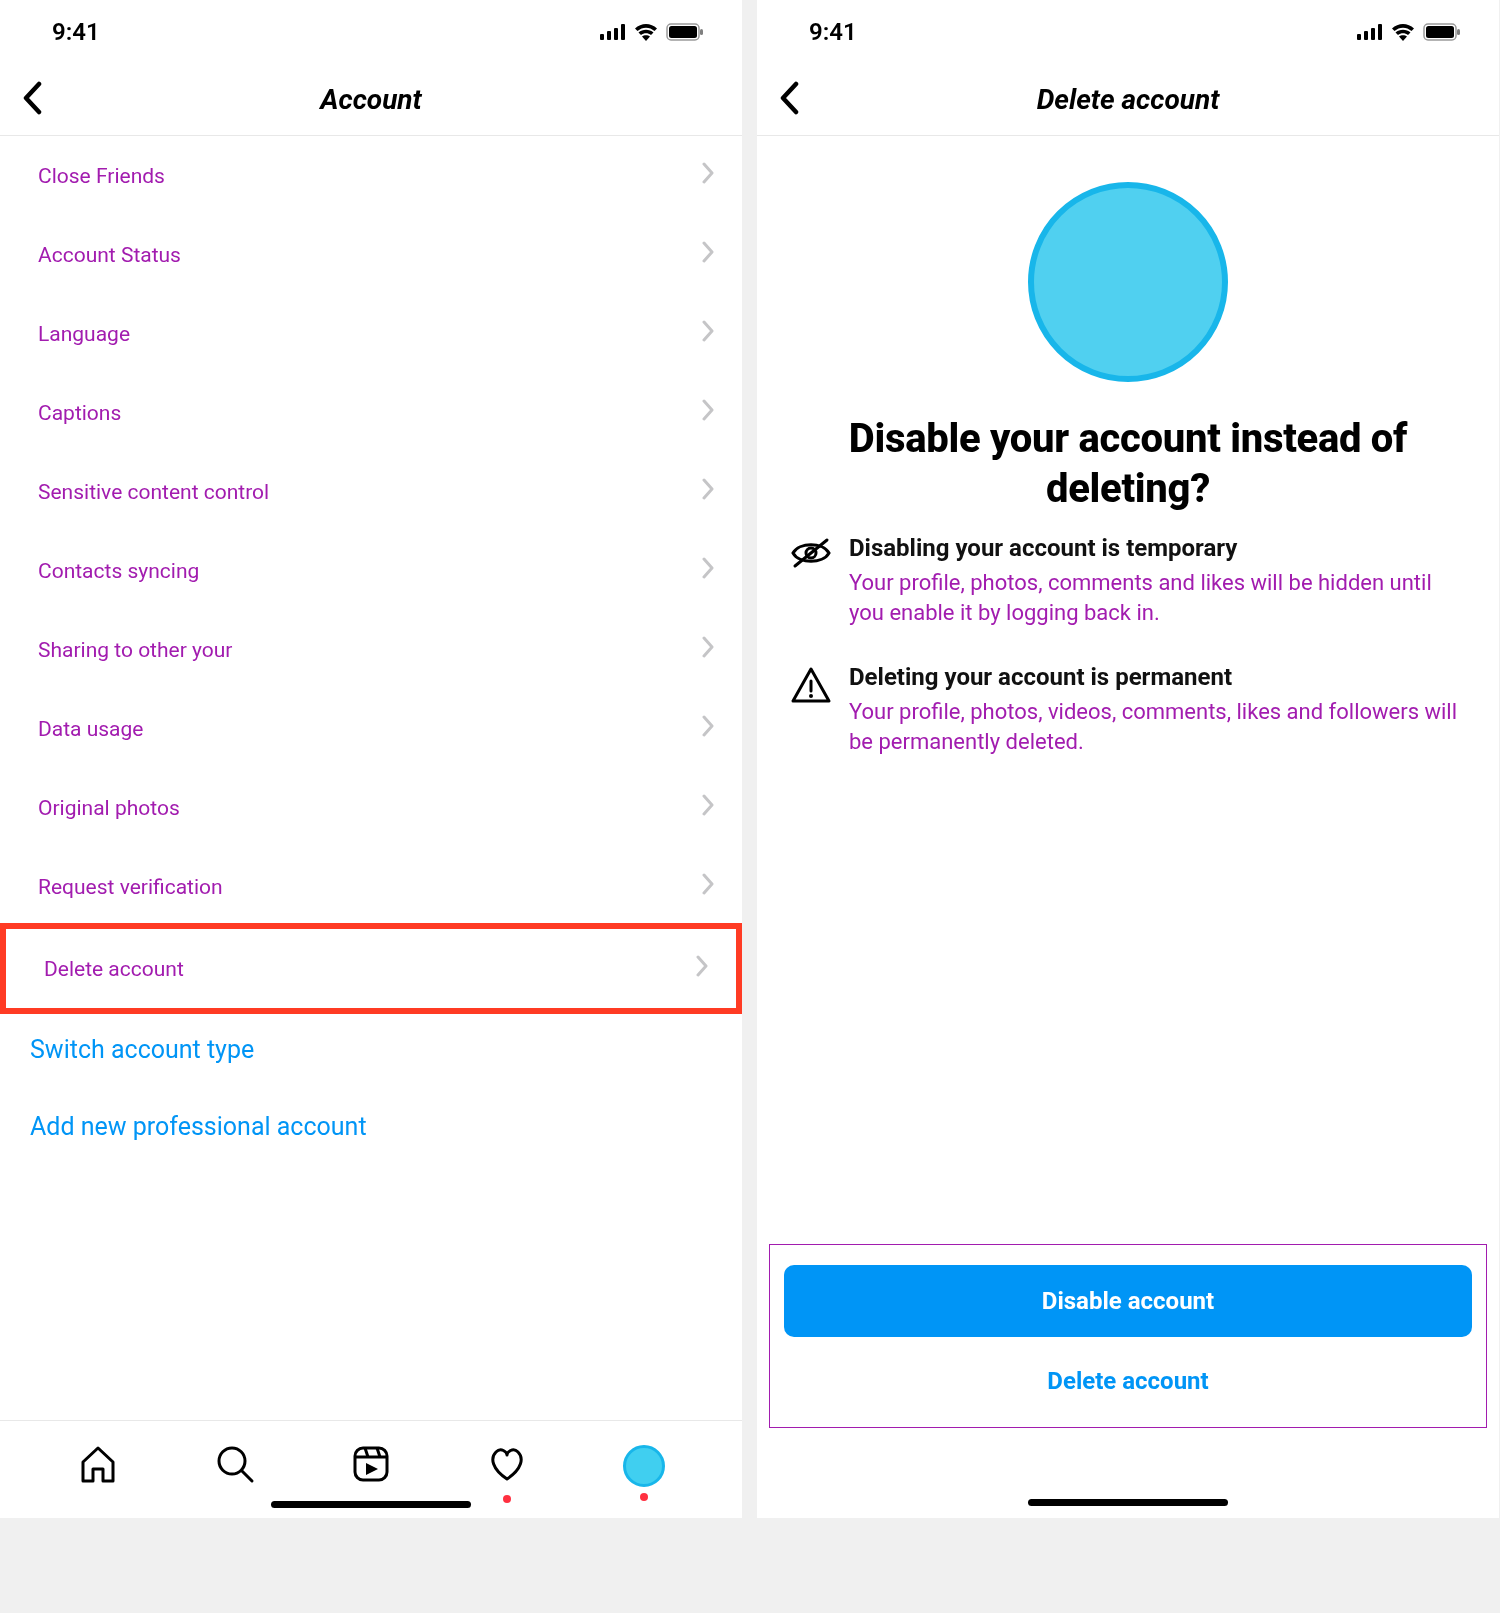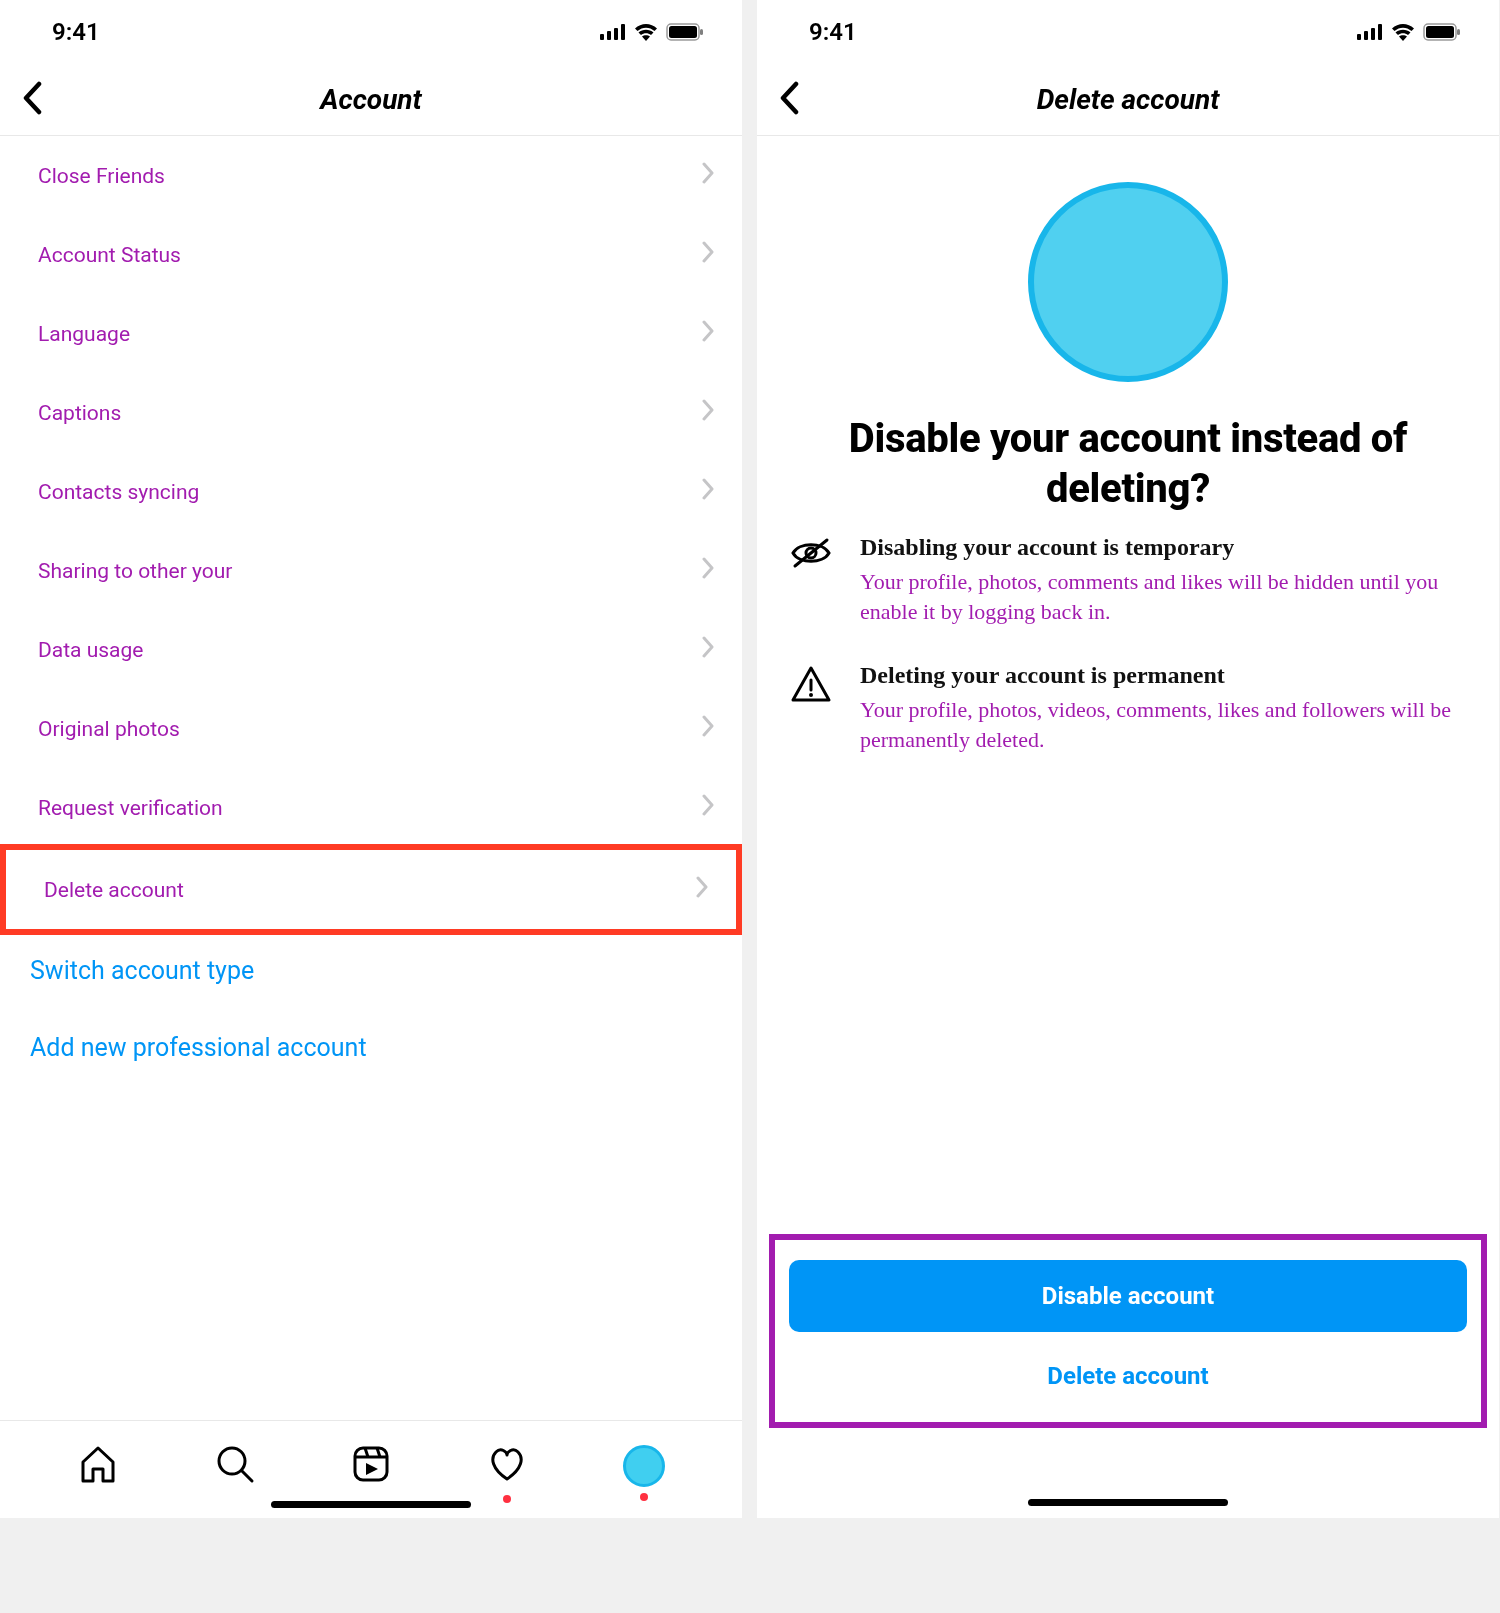--- a/index.html
+++ b/index.html
@@ -98,30 +98,30 @@
     margin: 18px auto 32px auto;
   }
   .big-heading {
     font-size:40px;
     font-weight:800;
     text-align:center;
     line-height:1.25;
     margin-bottom: 20px;
     letter-spacing:-0.3px;
   }
-  .info-row { display:flex; gap:27px; margin-bottom:34px;font-family:Liberation Serif, serif; }
+  .info-row { display:flex; gap:16px; margin-bottom:34px; }
   .info-row .info-icon { width:44px; flex-shrink:0; padding-top:2px; }
   .info-row .info-title { font-size:24px; font-weight:700; color:#111; margin-bottom:6px;}
   .info-row .info-desc { font-size:22px; color:#a21caf; line-height:1.38;}
   .bottom-actions {
     margin-top:auto;
     padding-bottom: 90px;
   }
   .highlight-box-2 {
-    border:6px solid #a21caf;
+    border:1px solid #a21caf;
     padding: 20px 14px 24px 14px;
     margin: 0 -20px;
   }
   .btn-primary {
     background:#0095f6;
     color:#fff;
     font-size:24px;
     font-weight:700;
     text-align:center;
     padding:22px;
@@ -197,20 +197,26 @@
             <polyline points="2,2 10,11 2,20" fill="none" stroke="#c5c5c7" stroke-width="3" stroke-linecap="round" stroke-linejoin="round"></polyline>
           </svg></span>
     </div>
     <div class="setting-row">
       <span>Captions</span>
       <span class="chev"><svg width="12" height="22" viewBox="0 0 12 22">
             <polyline points="2,2 10,11 2,20" fill="none" stroke="#c5c5c7" stroke-width="3" stroke-linecap="round" stroke-linejoin="round"></polyline>
           </svg></span>
     </div>
     <div class="setting-row">
+      <span>Sensitive content control</span>
+      <span class="chev"><svg width="12" height="22" viewBox="0 0 12 22">
+            <polyline points="2,2 10,11 2,20" fill="none" stroke="#c5c5c7" stroke-width="3" stroke-linecap="round" stroke-linejoin="round"></polyline>
+          </svg></span>
+    </div>
+    <div class="setting-row">
       <span>Contacts syncing</span>
       <span class="chev"><svg width="12" height="22" viewBox="0 0 12 22">
             <polyline points="2,2 10,11 2,20" fill="none" stroke="#c5c5c7" stroke-width="3" stroke-linecap="round" stroke-linejoin="round"></polyline>
           </svg></span>
     </div>
     <div class="setting-row">
       <span>Sharing to other your</span>
       <span class="chev"><svg width="12" height="22" viewBox="0 0 12 22">
             <polyline points="2,2 10,11 2,20" fill="none" stroke="#c5c5c7" stroke-width="3" stroke-linecap="round" stroke-linejoin="round"></polyline>
           </svg></span>

